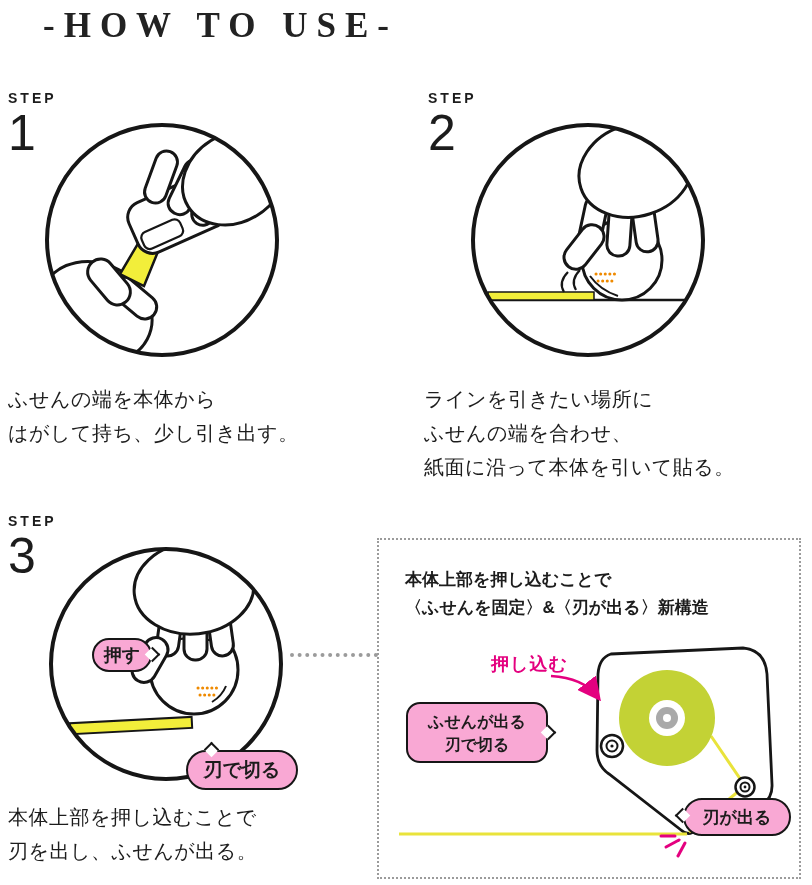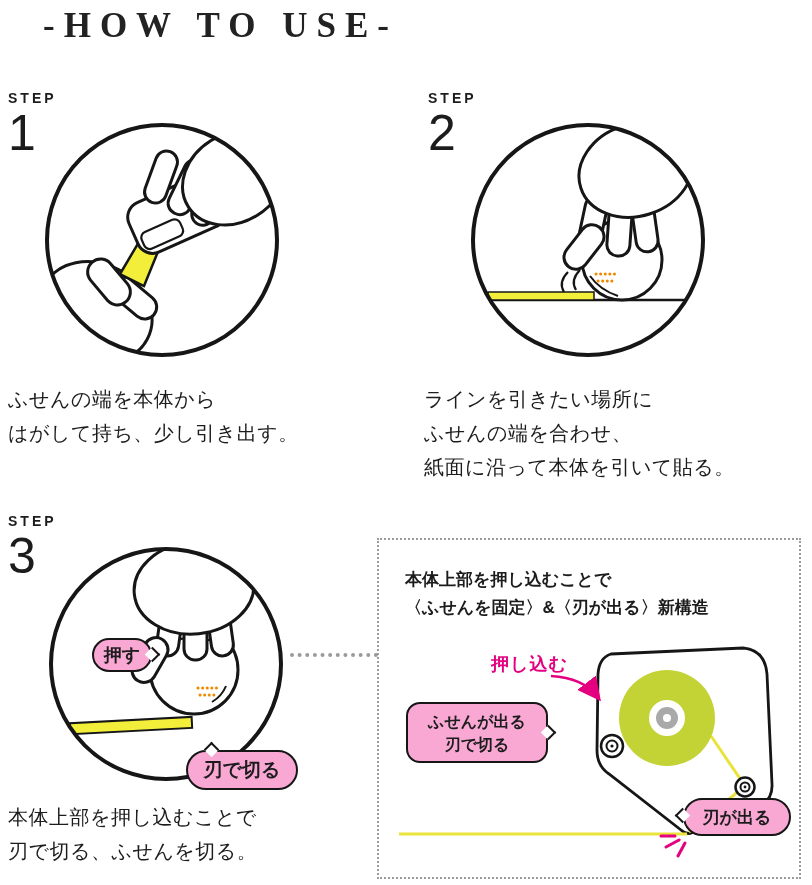--- a/index.html
+++ b/index.html
@@ -215,21 +215,21 @@
     <span class="ptr ptr-right"></span>
   </div>
   <div class="bubble bubble-cut">
     <span>刃で切る</span>
     <span class="ptr ptr-up"></span>
   </div>
 </div>
 
 <div class="abs caption" style="left:8px; top:800px;">
   <div>本体上部を押し込むことで</div>
-  <div>刃で切る、ふせんを切る。</div>
+  <div>刃を出し、ふせんが出る。</div>
 </div>
 
 <div class="abs connector"></div>
 
 <div class="abs mech-box">
   <svg class="abs" style="left:0; top:0;" width="424" height="341" viewBox="0 0 424 341">
     <defs>
       <marker id="arrowpink" markerWidth="9" markerHeight="9" refX="6.5" refY="4.5" orient="auto">
         <path d="M0,0 L9,4.5 L0,9 Z" fill="#e4007f"></path>
       </marker>

